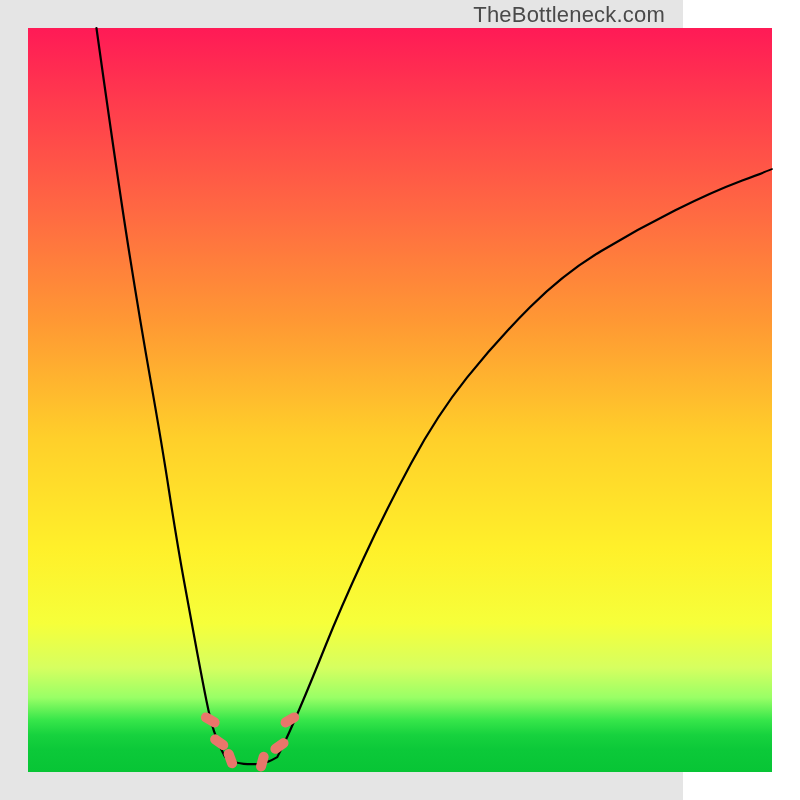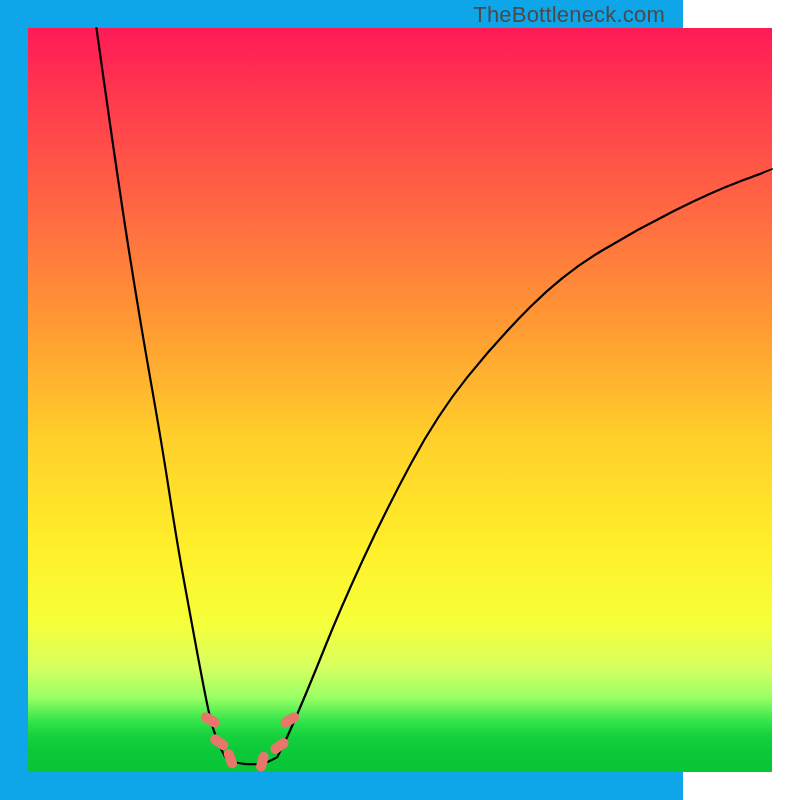--- a/index.html
+++ b/index.html
@@ -7,21 +7,21 @@
     padding: 0;
     width: 800px;
     height: 800px;
     overflow: hidden;
     font-family: Arial, Helvetica, sans-serif;
   }
   .frame {
     position: relative;
     width: 683px;
     height: 800px;
-    background: #0ea5e9;
+    background: #e5e5e5;
   }
   .watermark {
     position: absolute;
     top: 2px;
     right: 18px;
     color: #4a4a4a;
     font-size: 22px;
     font-weight: 500;
     letter-spacing: 0.2px;
     z-index: 50;

